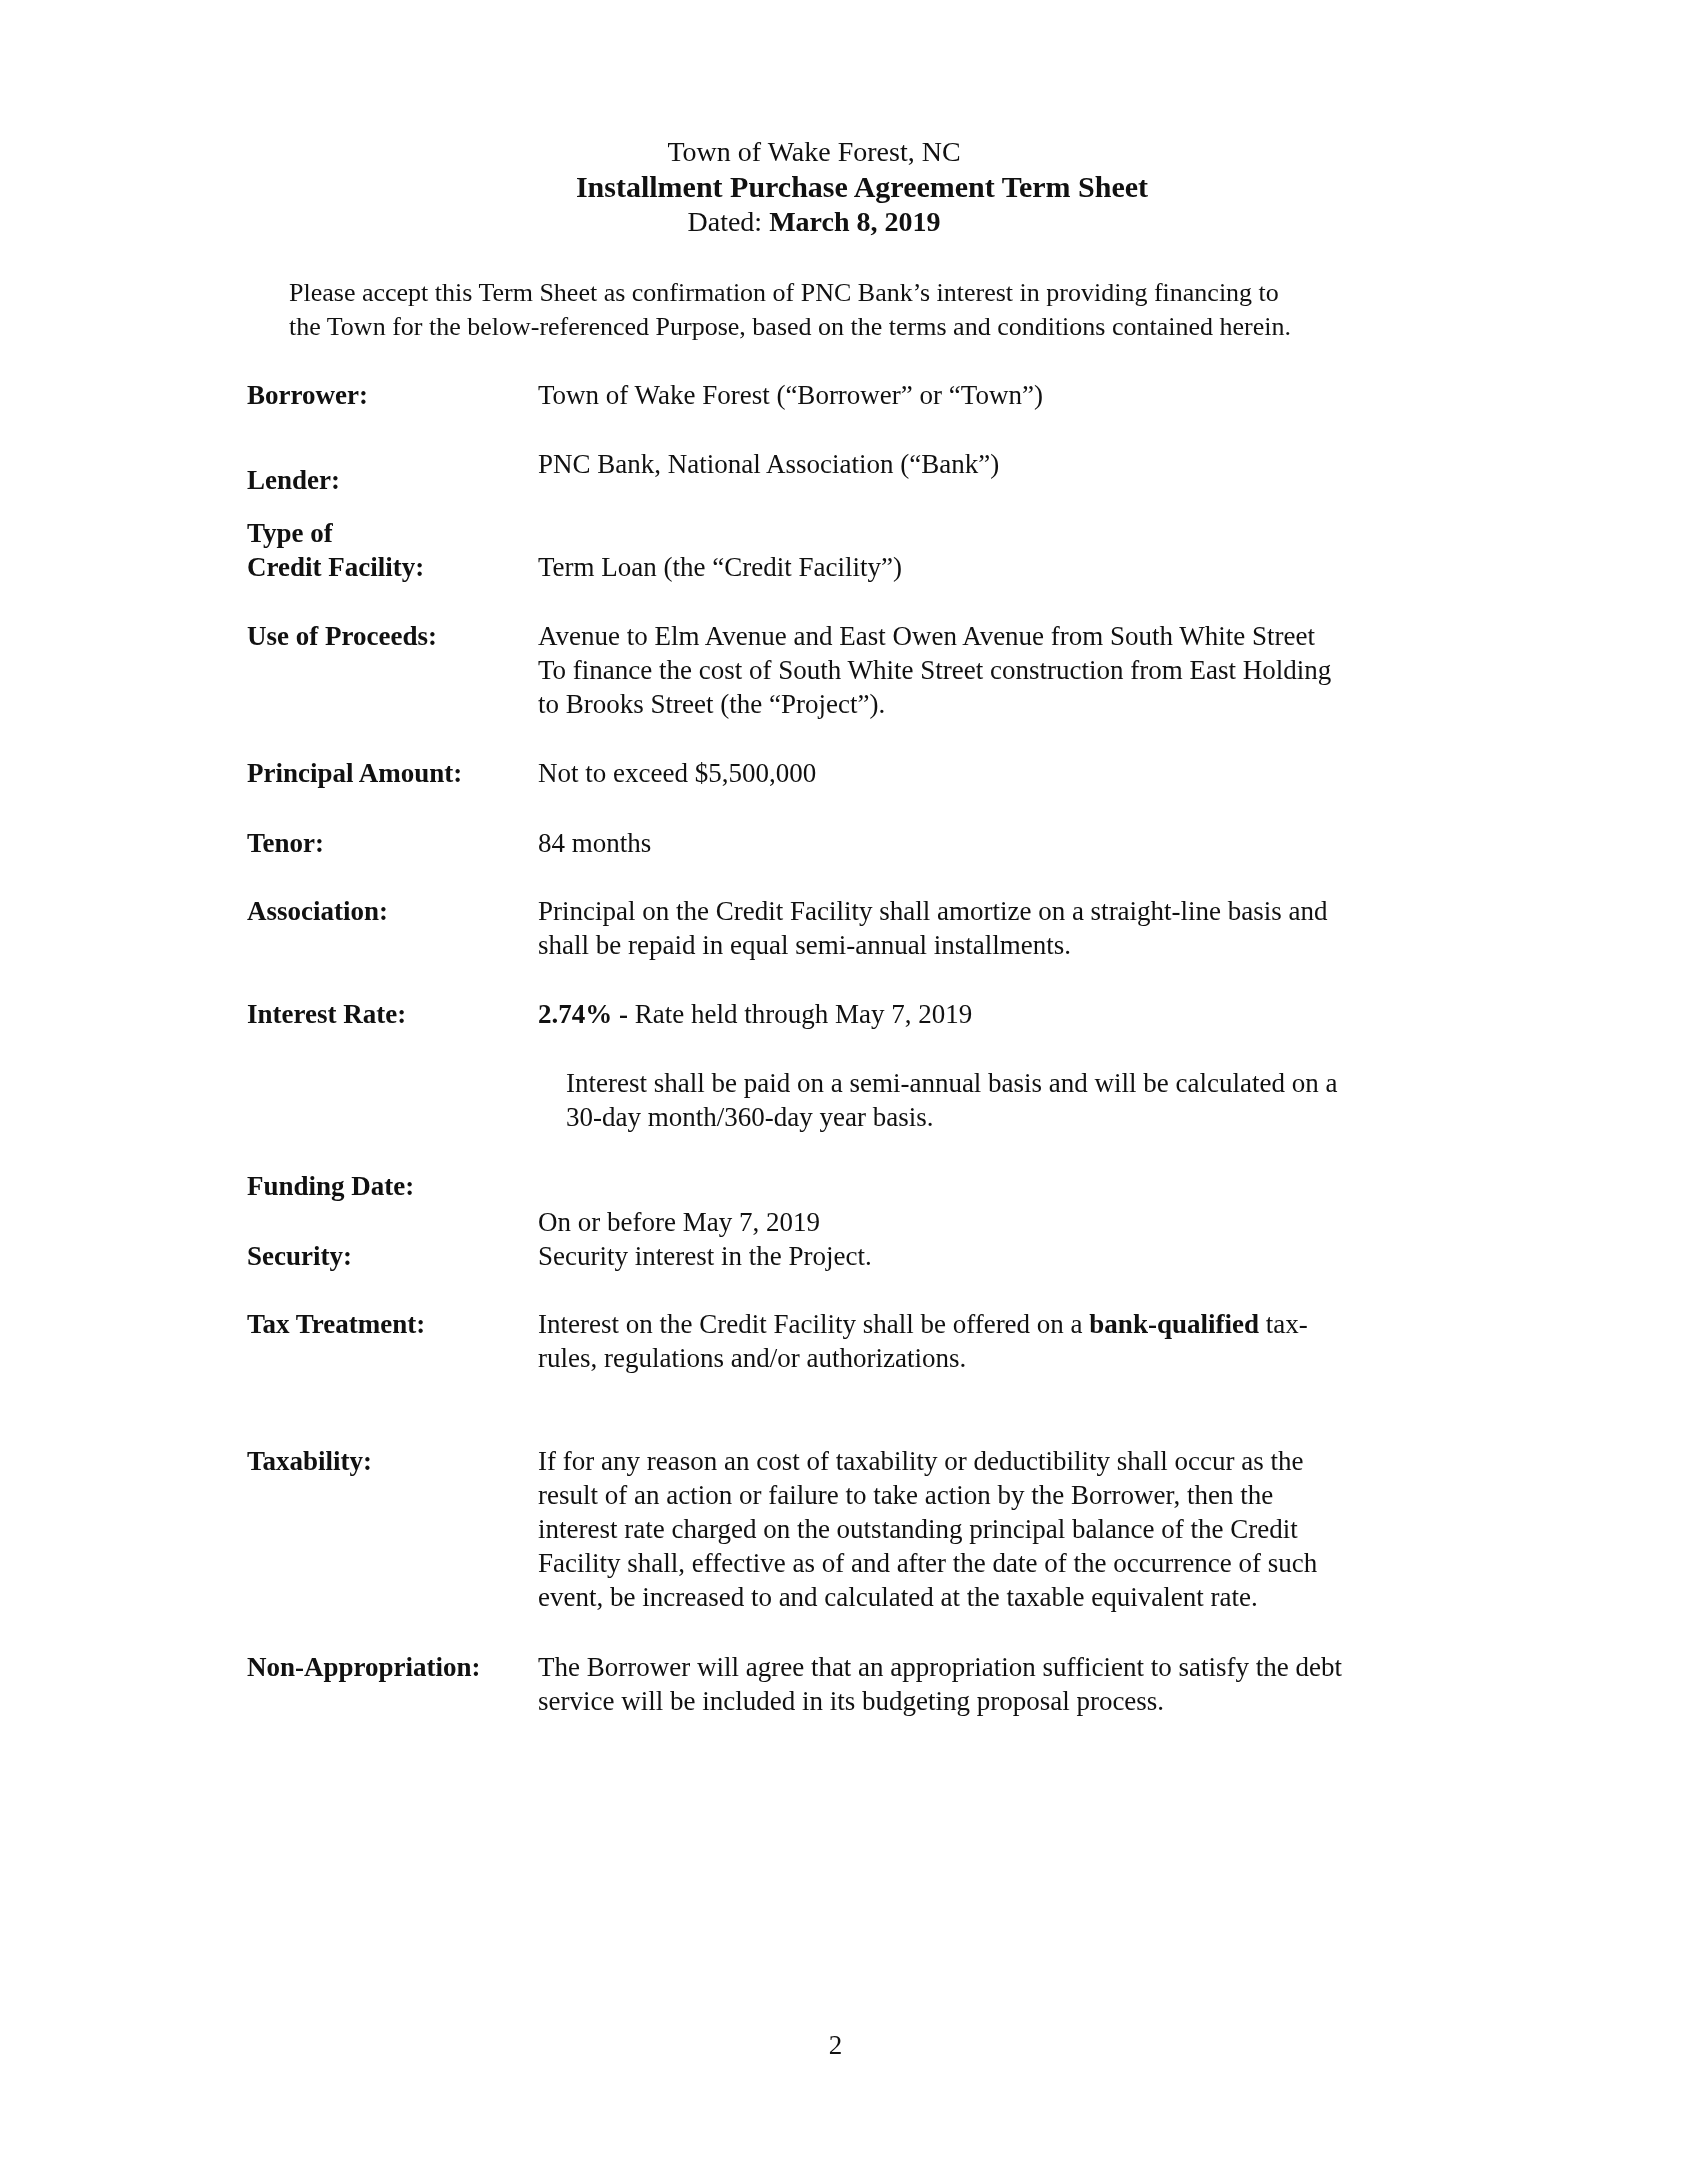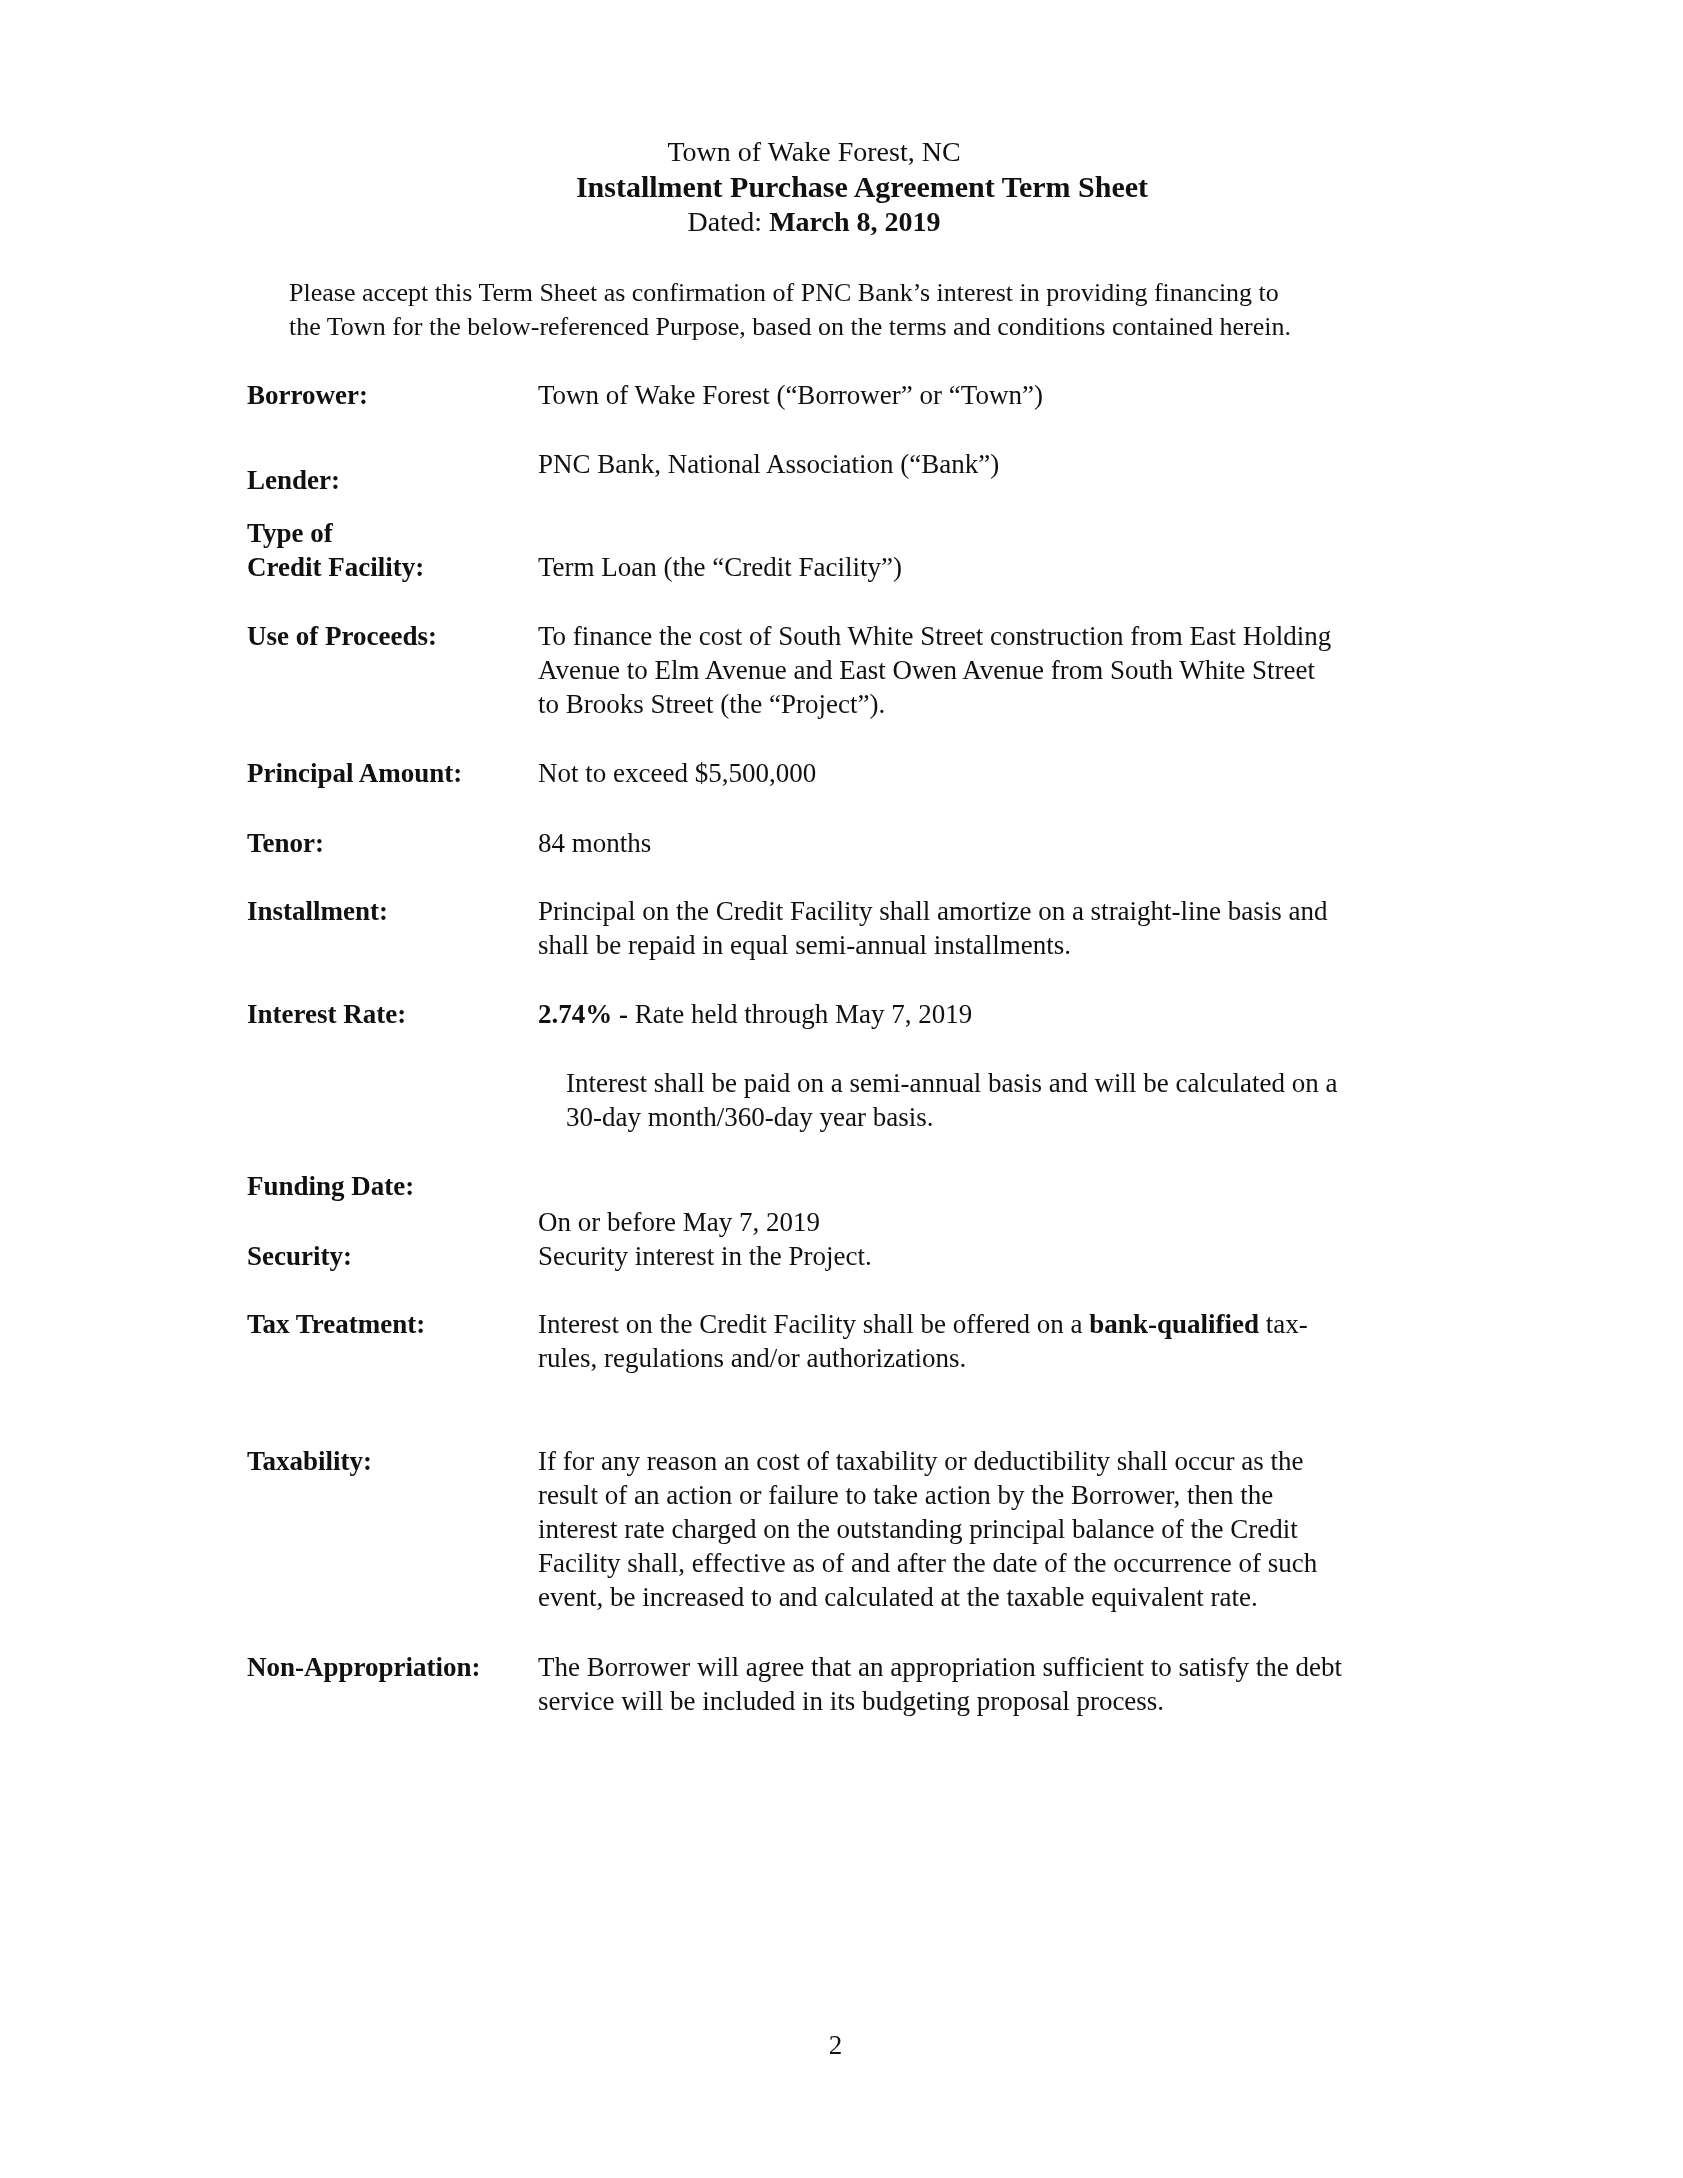--- a/index.html
+++ b/index.html
@@ -51,32 +51,32 @@
 <div class="value" style="top:447px;">PNC Bank, National Association (“Bank”)</div>
 
 <div class="label" style="top:516px;">
   <div>Type of</div>
   <div>Credit Facility:</div>
 </div>
 <div class="value" style="top:550px;">Term Loan (the “Credit Facility”)</div>
 
 <div class="label" style="top:619px;">Use of Proceeds:</div>
 <div class="value" style="top:619px;">
+  <div>Avenue to Elm Avenue and East Owen Avenue from South White Street</div>
   <div>To finance the cost of South White Street construction from East Holding</div>
-  <div>Avenue to Elm Avenue and East Owen Avenue from South White Street</div>
   <div>to Brooks Street (the “Project”).</div>
 </div>
 
 <div class="label" style="top:756px;">Principal Amount:</div>
 <div class="value" style="top:756px;">Not to exceed $5,500,000</div>
 
 <div class="label" style="top:826px;">Tenor:</div>
 <div class="value" style="top:826px;">84 months</div>
 
-<div class="label" style="top:894px;">Installment:</div>
+<div class="label" style="top:894px;">Association:</div>
 <div class="value" style="top:894px;">
   <div>Principal on the Credit Facility shall amortize on a straight-line basis and</div>
   <div>shall be repaid in equal semi-annual installments.</div>
 </div>
 
 <div class="label" style="top:997px;">Interest Rate:</div>
 <div class="value" style="top:997px;">
   <div><span class="bold">2.74% - </span><span>Rate held through May 7, 2019</span></div>
 </div>
 <div class="value" style="top:1066px;margin-left:28px;">

